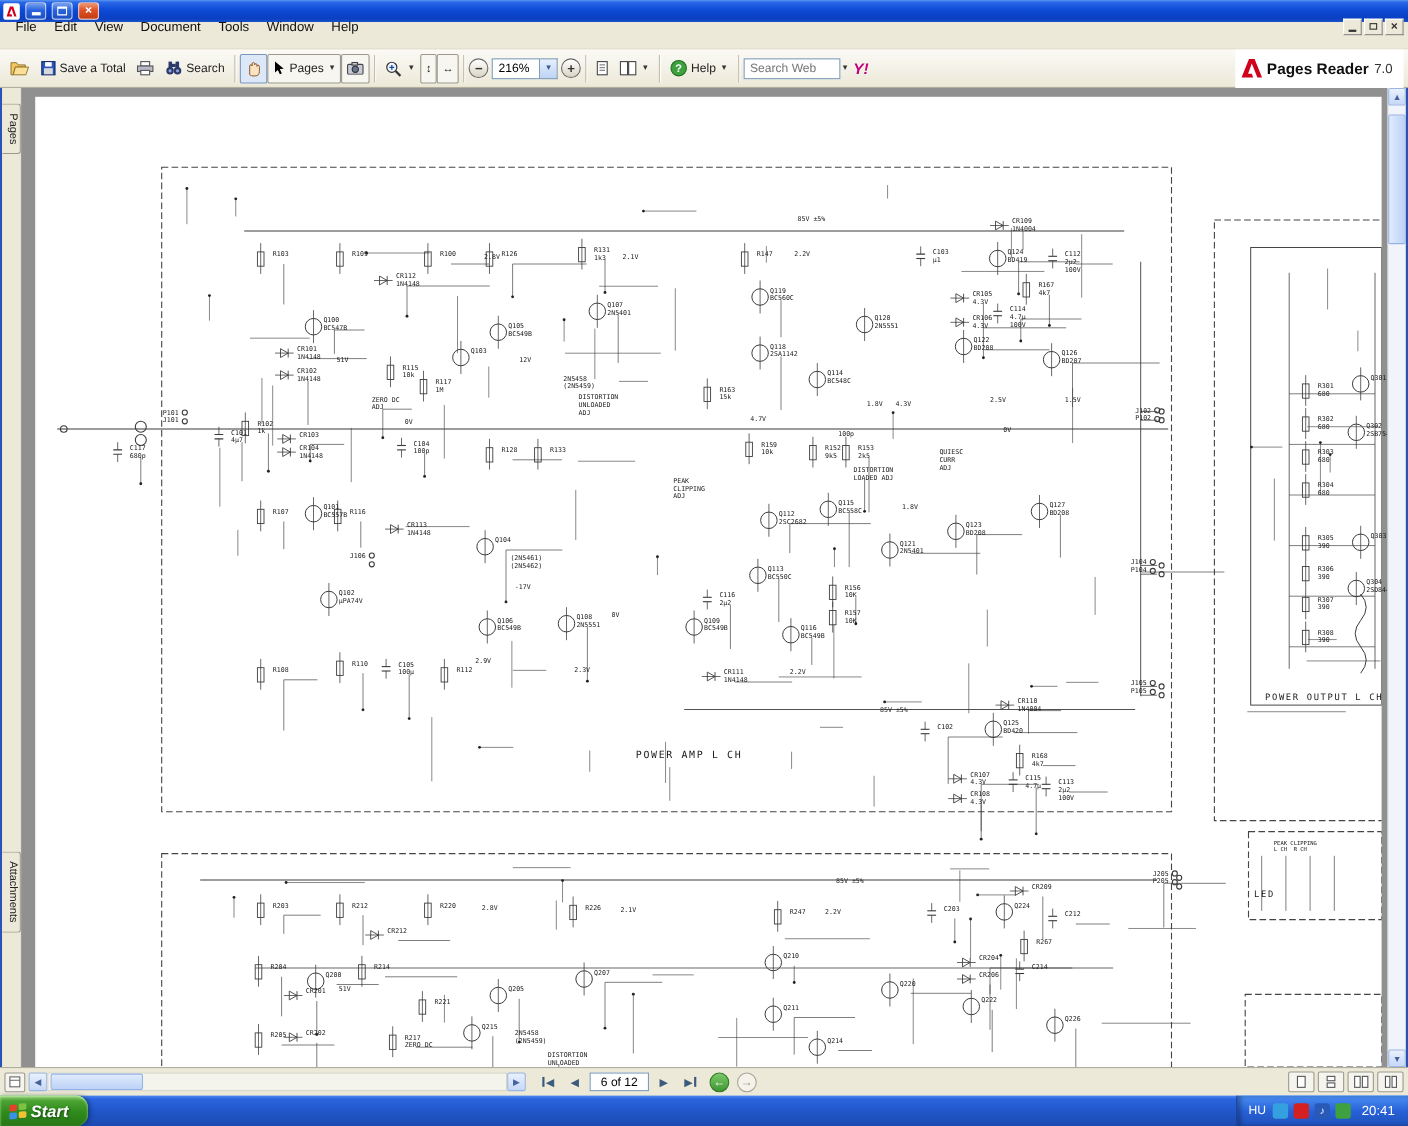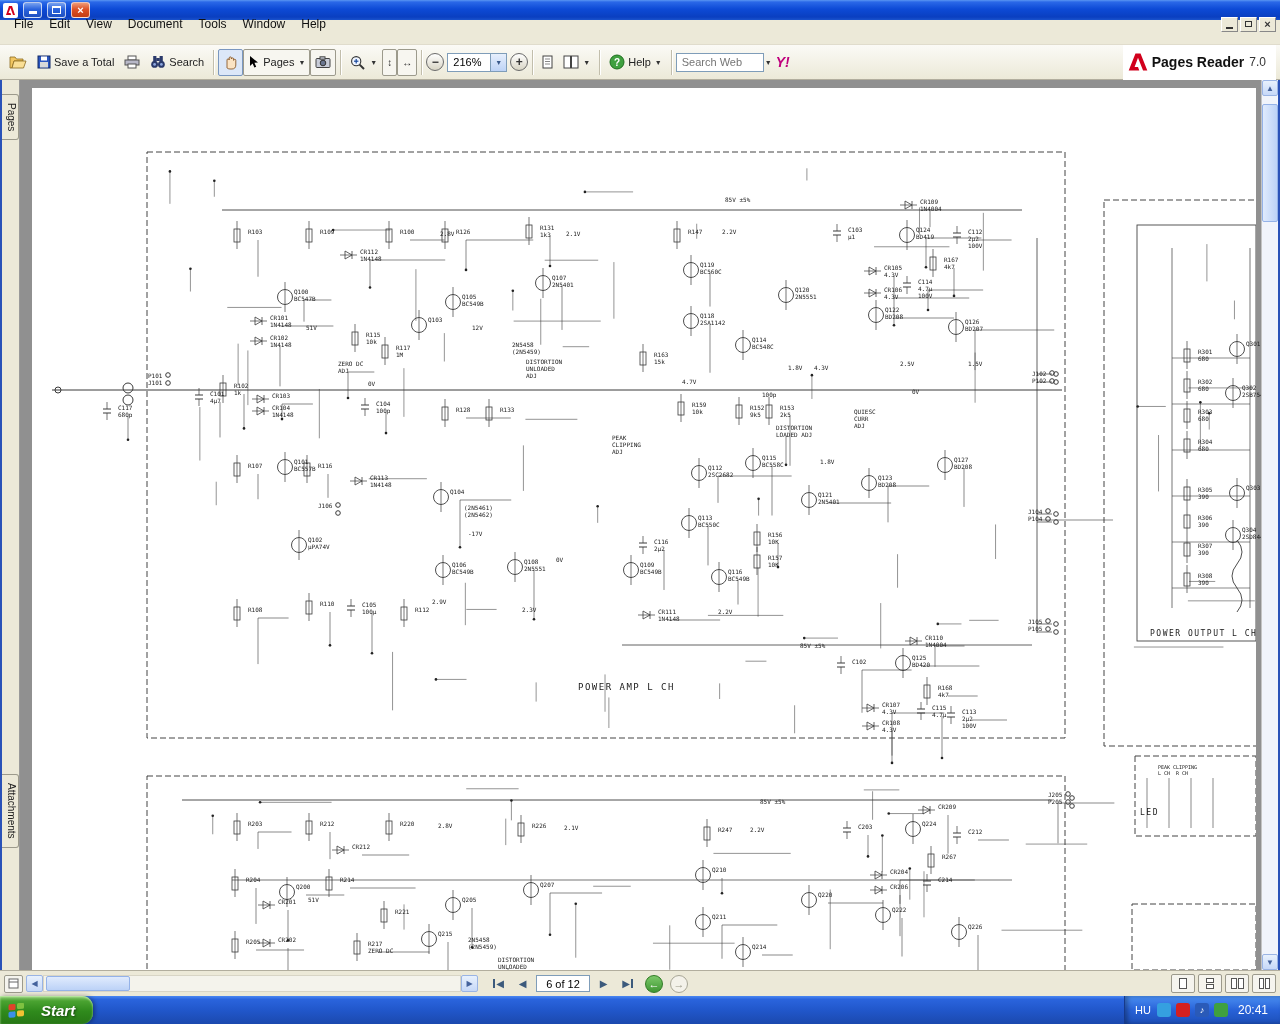--- a/index.html
+++ b/index.html
@@ -75,21 +75,21 @@
 #page-box{width:54px;height:17px;border:1px solid #7f9db9;font-size:11px;text-align:center;font-family:"Liberation Sans",sans-serif;}
 .viewbtn{width:18px;height:18px;border-radius:50%;display:flex;align-items:center;justify-content:center;font-size:11px;margin-left:4px;}
 .viewbtn.prev{background:linear-gradient(#7cc96a,#3f9632);border:1px solid #2f7a24;color:#fff;}
 .viewbtn.next{background:#f4f2ea;border:1px solid #a8a696;color:#9a9888;}
 #status-right{margin-left:auto;display:flex;align-items:center;gap:3px;}
 .vm-btn{width:24px;height:19px;border:1px solid #9c9a8c;background:#f5f4ee;border-radius:2px;display:flex;align-items:center;justify-content:center;gap:1px;}
 .pg{background:#fff;border:1px solid #555;}
 
 
 .taskbar{position:absolute;top:996px;left:0;width:1280px;height:28px;background:linear-gradient(180deg,#4a88f2 0%,#2a64dd 12%,#2157cb 50%,#1b49ae 100%);display:flex;align-items:center;}
-.start{height:28px;padding:0 18px 0 8px;background:linear-gradient(180deg,#8fcc73 0%,#4aa331 18%,#2f8a1c 55%,#277716 100%);border-radius:0 11px 11px 0;display:flex;align-items:center;gap:16px;color:#fff;font-weight:bold;font-style:italic;font-size:15px;text-shadow:1px 1px 2px #1a4a10;box-shadow:2px 0 4px rgba(0,0,0,.35),inset 0 1px 2px #c2ecab;flex:0 0 auto;}
+.start{height:28px;padding:0 18px 0 8px;background:linear-gradient(180deg,#8fcc73 0%,#4aa331 18%,#2f8a1c 55%,#277716 100%);border-radius:0 11px 11px 0;display:flex;align-items:center;gap:3px;color:#fff;font-weight:bold;font-style:italic;font-size:15px;text-shadow:1px 1px 2px #1a4a10;box-shadow:2px 0 4px rgba(0,0,0,.35),inset 0 1px 2px #c2ecab;flex:0 0 auto;}
 #taskbar-tasks{display:flex;align-items:center;height:28px;}
 .task{width:150px;height:22px;margin-left:5px;background:linear-gradient(180deg,#639af8,#3a74e8 45%,#2f63d2);border-radius:2px;display:flex;align-items:center;gap:4px;padding:0 5px;color:#fff;font-size:11px;box-shadow:inset 0 1px 1px rgba(255,255,255,.55),inset 0 -1px 2px rgba(0,0,0,.25);white-space:nowrap;overflow:hidden;}
 .task.active{background:linear-gradient(180deg,#1c44a0,#2a5ac0);box-shadow:inset 1px 1px 3px rgba(0,0,0,.55);}
 .task-ic{width:14px;height:14px;border-radius:2px;display:flex;align-items:center;justify-content:center;font-size:8px;font-weight:bold;color:#fff;flex:0 0 auto;}
 .tray{margin-left:auto;height:28px;background:linear-gradient(180deg,#4a8ff2,#2862d8 50%,#1d4fb8);border-left:1px solid #16398a;box-shadow:inset 3px 0 4px rgba(0,0,0,.3);display:flex;align-items:center;gap:6px;padding:0 12px 0 10px;color:#fff;}
 .lang{font-size:11px;}
 .tray-ic{width:14px;height:14px;border-radius:3px;display:flex;align-items:center;justify-content:center;font-size:9px;color:#fff;}
 .clock{font-size:12px;margin-left:4px;}
 </style>
 </head>

